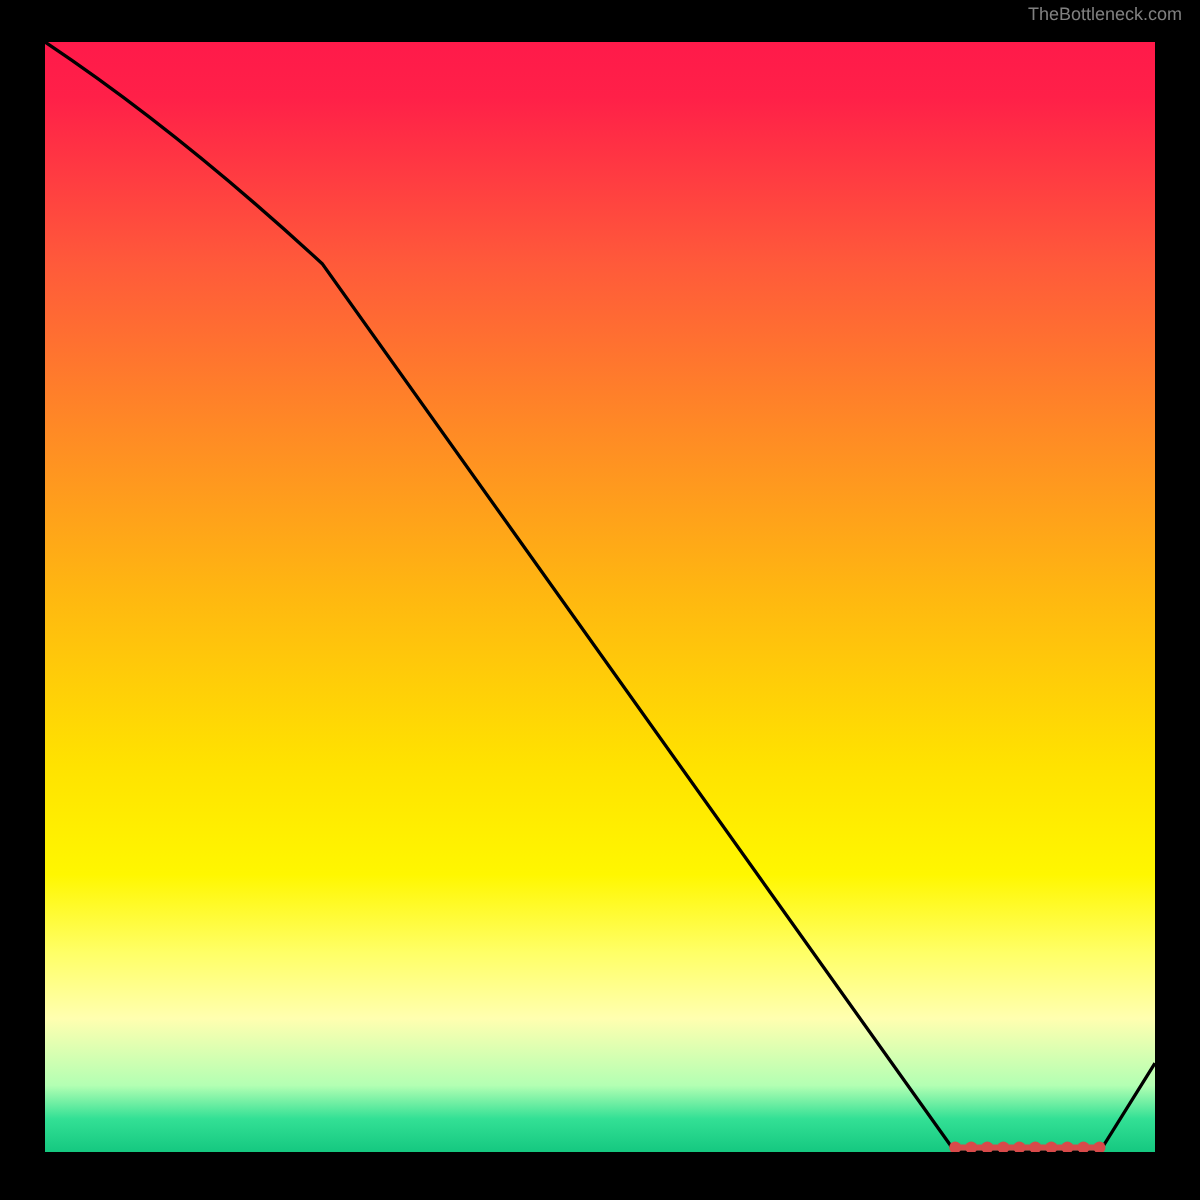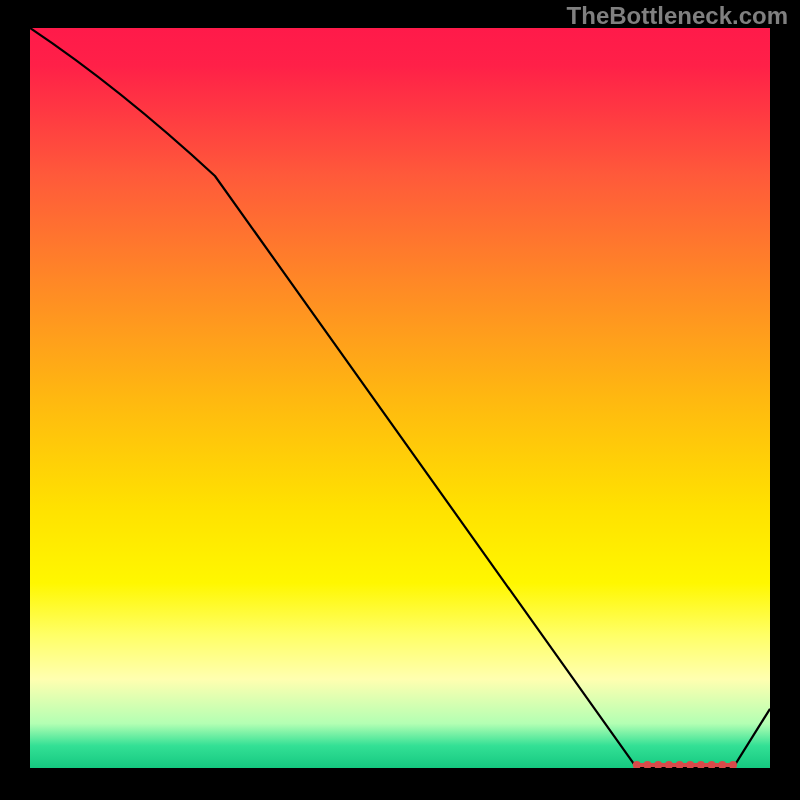--- a/index.html
+++ b/index.html
@@ -14,22 +14,22 @@
   .container {
     width: 800px;
     height: 800px;
     position: relative;
   }
   .watermark {
     position: absolute;
     top: 2px;
     right: 12px;
     color: #808080;
-    font-size: 24px;
-    font-weight: bold;
+    font-size: 12px;
+    font-weight: normal;
     z-index: 10;
   }
   .plot-area {
     position: absolute;
     left: 30px;
     top: 28px;
     width: 740px;
     height: 740px;
   }
   .gradient-bg {

